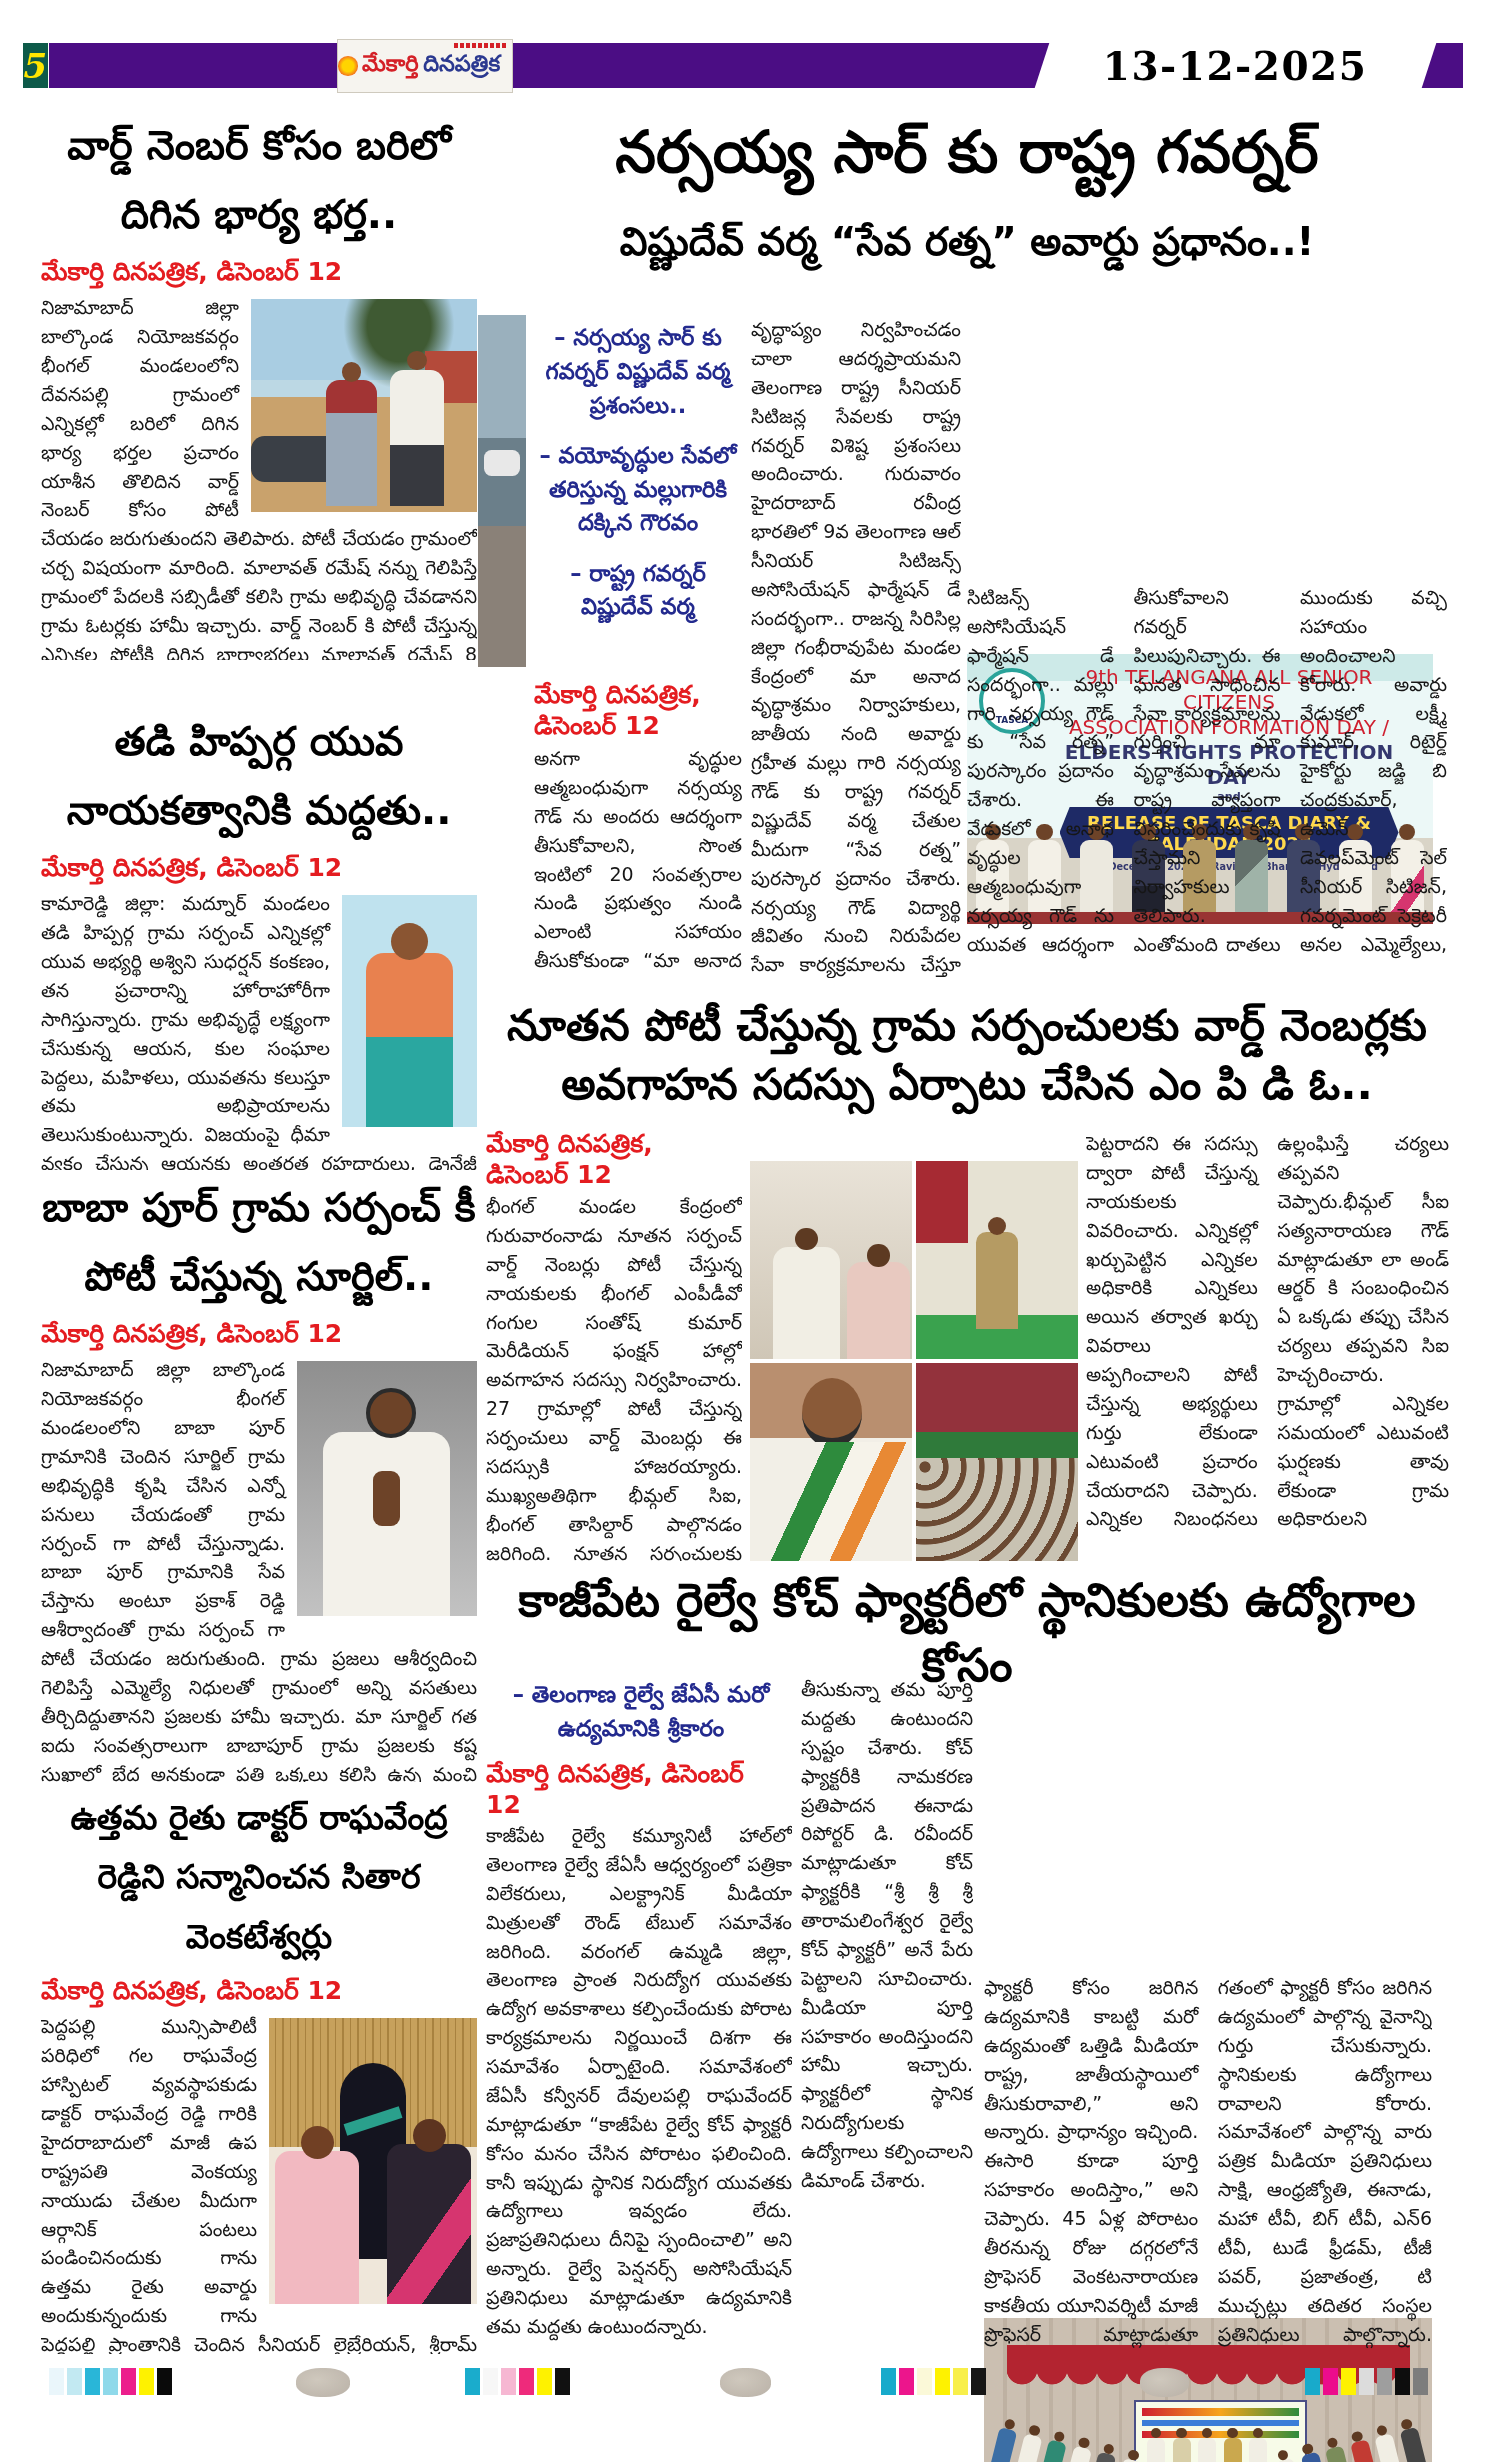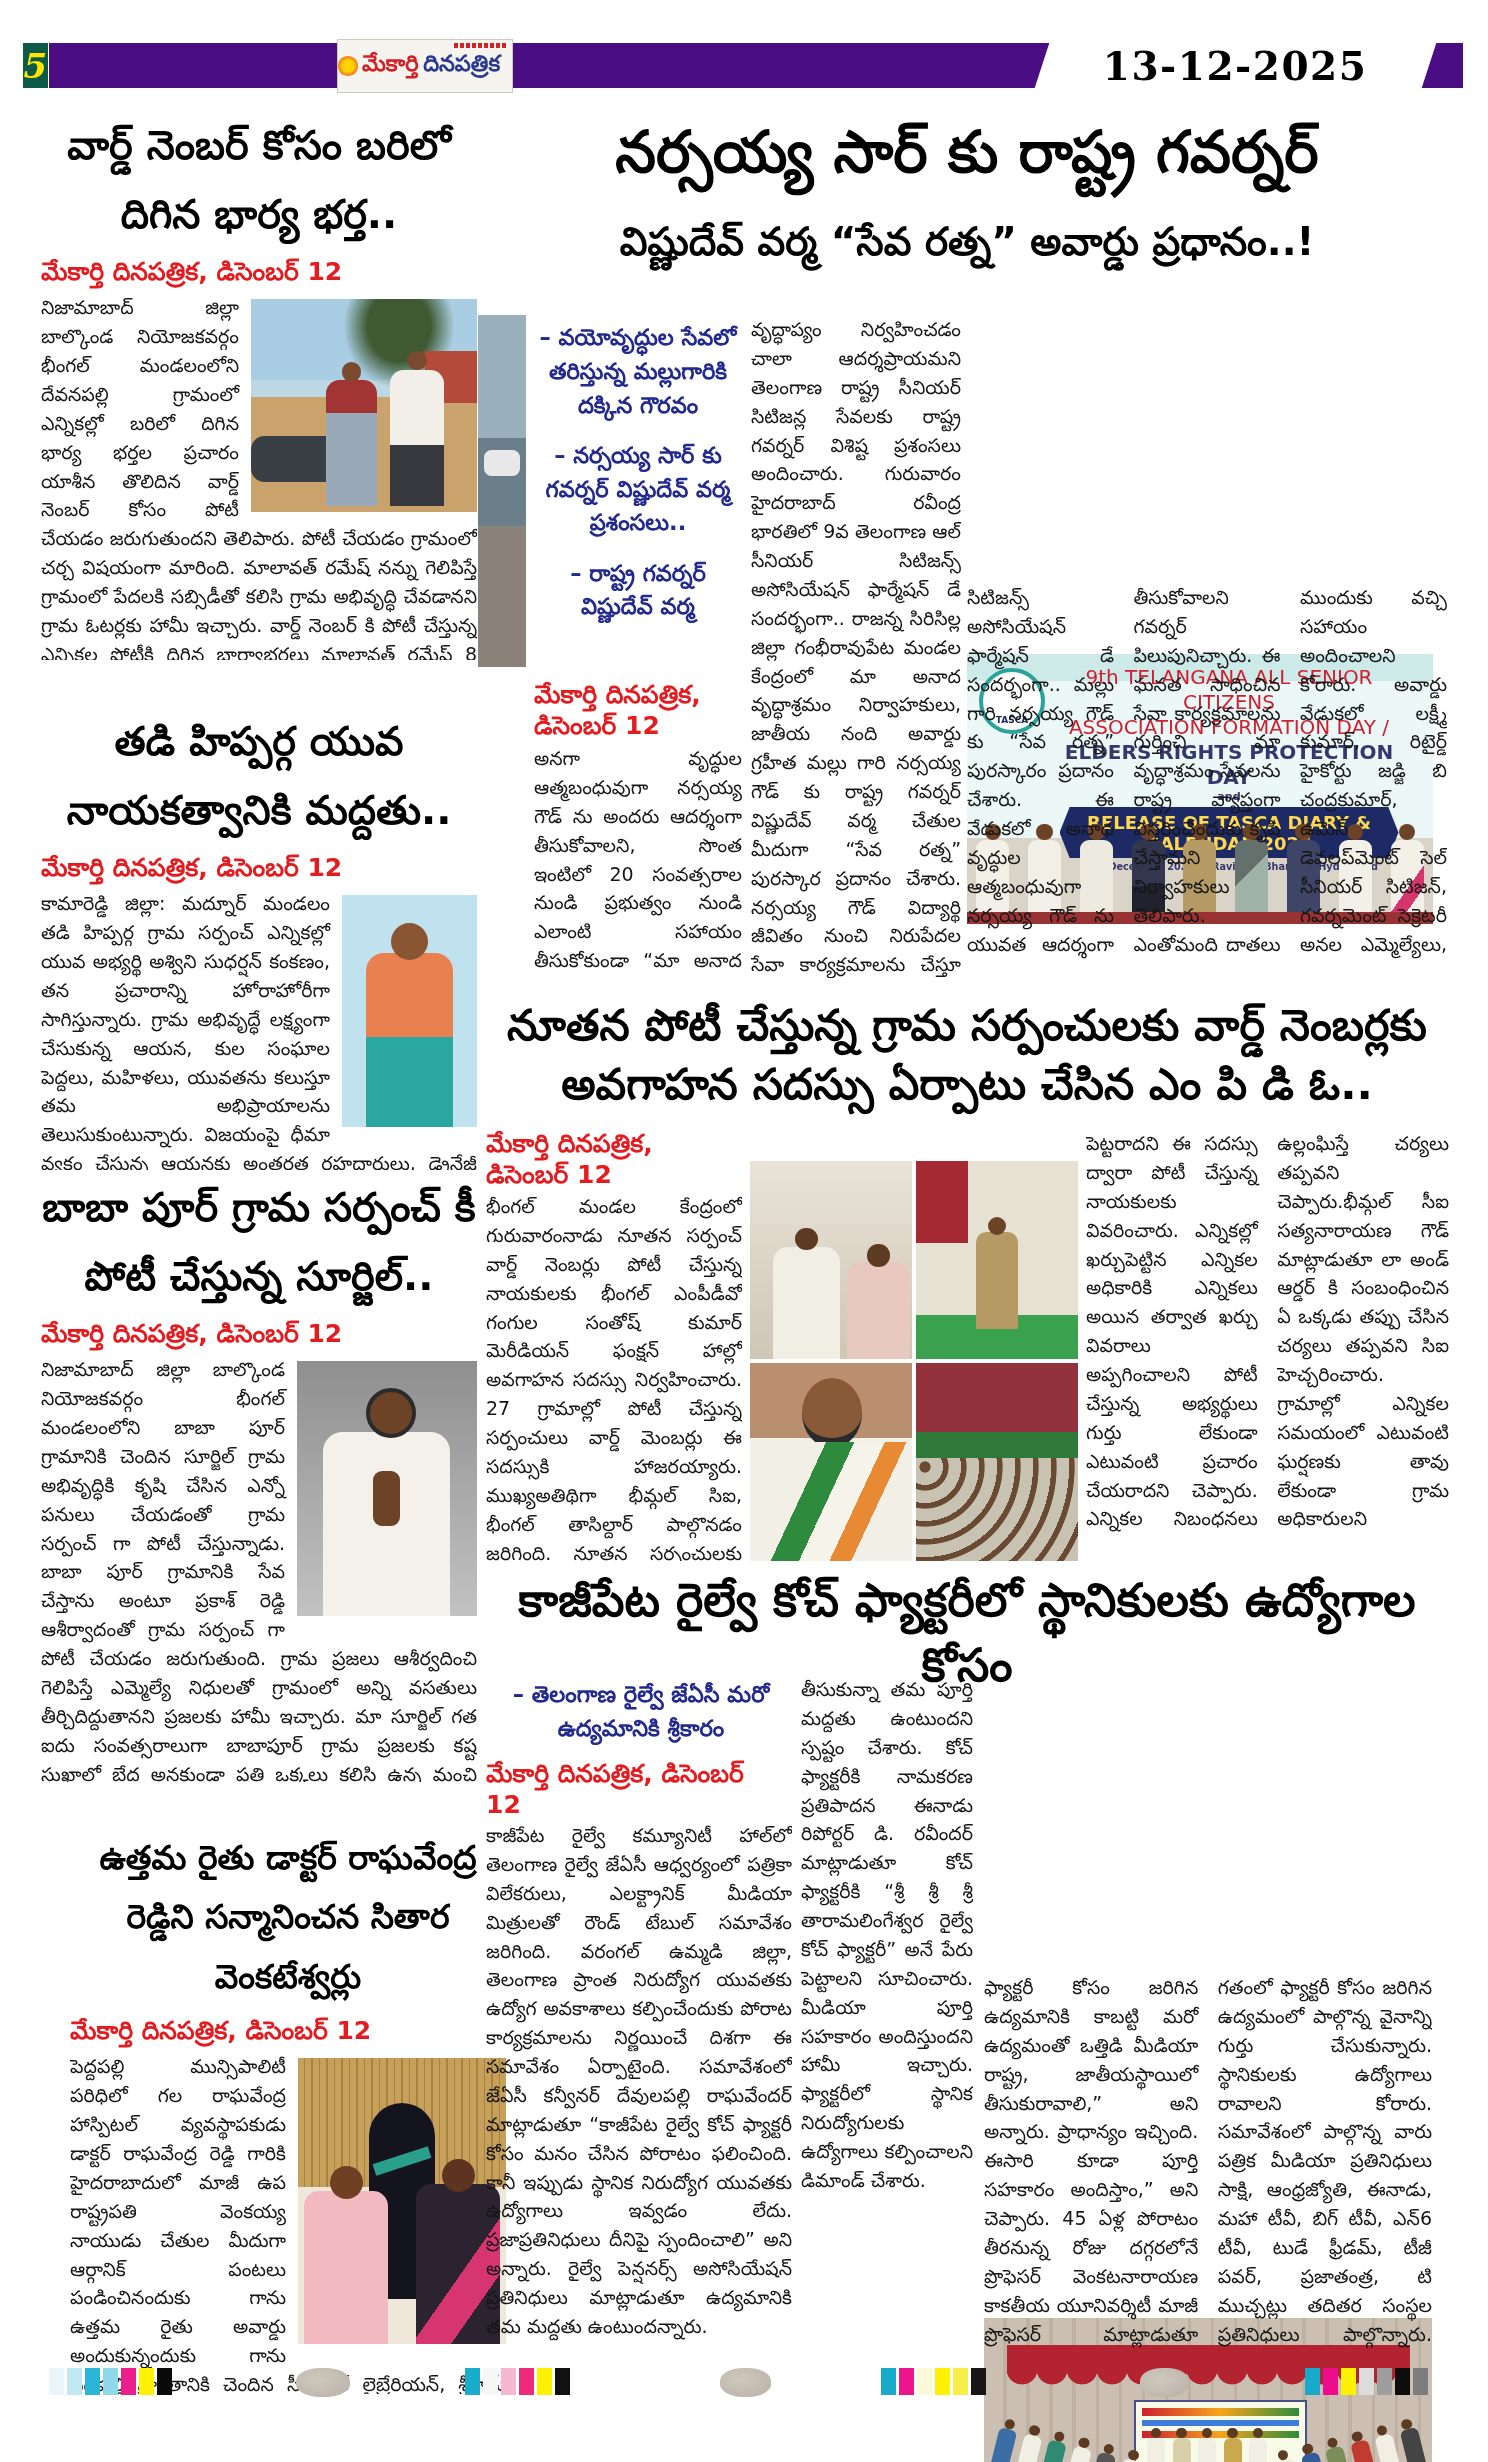--- a/index.html
+++ b/index.html
@@ -112,21 +112,21 @@
   <div class="body-text" style="margin-top:6px;">
     <div class="photo float-photo" style="width:180px;height:255px;background:linear-gradient(180deg,#8f8f8f,#c2c2c2);">
       <div class="abs" style="left:26px;bottom:0;width:127px;height:184px;border-radius:19.5px 19.5px 0 0;background:#f3f1ea;"></div>
       <div class="abs" style="left:76px;bottom:90px;width:27px;height:55px;border-radius:9px;background:#6d4328;"></div>
       <div class="head" style="left:69px;top:27px;width:42px;height:42px;background:#6d4328;border:4.5px solid #2b2b2b;"></div>
     </div>
     <span>నిజామాబాద్ జిల్లా బాల్కొండ నియోజకవర్గం భీంగల్ మండలంలోని బాబా పూర్ గ్రామానికి చెందిన సూర్జిల్ గ్రామ అభివృద్ధికి కృషి చేసిన ఎన్నో పనులు చేయడంతో గ్రామ సర్పంచ్ గా పోటీ చేస్తున్నాడు. బాబా పూర్ గ్రామానికి సేవ చేస్తాను అంటూ ప్రకాశ్ రెడ్డి ఆశీర్వాదంతో గ్రామ సర్పంచ్ గా పోటీ చేయడం జరుగుతుంది. గ్రామ ప్రజలు ఆశీర్వదించి గెలిపిస్తే ఎమ్మెల్యే నిధులతో గ్రామంలో అన్ని వసతులు తీర్చిదిద్దుతానని ప్రజలకు హామీ ఇచ్చారు. మా సూర్జిల్ గత ఐదు సంవత్సరాలుగా బాబాపూర్ గ్రామ ప్రజలకు కష్ట సుఖాల్లో బేద అనకుండా ప్రతి ఒక్కలు కలిసి ఉన్న మంచి వ్యక్తి. వేసి భారీ మెజార్టీతో గెలిపిస్తారని నమ్మికం తోనే నేను సర్పంచ్ పదవికి పోటీ చేస్తున్నాను. మీ యొక్క ఓటు నీతి నిజాయితీతో పని చేసే వ్యక్తికి ఓటు వేస్తారని మీ ముందుకి వచ్చాను. నేను మీ అభిమాని సేవకుడు మా సూర్జిల్ డిసెంబర్ 17 తారీకు నాడు ఓటు వేసి భారీ మెజార్టీతో గెలిపిస్తారని ఆశిస్తున్న.</span>
   </div>
 </div>
 
-<div class="abs" style="left:41px;top:1828px;width:436px;height:566px;overflow:hidden;margin-left:29px;">
+<div class="abs" style="left:41px;top:1788px;width:436px;height:566px;overflow:hidden;">
   <div class="headline" style="font-size:33px;line-height:1.8;">ఉత్తమ రైతు డాక్టర్ రాఘవేంద్ర రెడ్డిని సన్మానించన సితార వెంకటేశ్వర్లు</div>
   <div class="dateline" style="margin-top:9px;">మేకార్తి దినపత్రిక, డిసెంబర్ 12</div>
   <div class="body-text" style="margin-top:6px;">
     <div class="photo float-photo" style="width:208px;height:286px;background:linear-gradient(180deg,#c7a15c 0 45%,#efe7da 45% 100%);">
       <div class="abs" style="left:0;top:0;right:0;height:45%;background:repeating-linear-gradient(90deg,transparent 0 6px,#a8823f 6px 7.5px);"></div>
       <div class="abs" style="left:71px;top:45px;width:66px;height:196px;border-radius:33px 33px 0 0;background:#14141f;"></div>
       <div class="abs" style="left:75px;top:97px;width:58px;height:12px;background:#2aa08c;transform:rotate(-18deg);"></div>
       <div class="abs" style="left:6px;bottom:0;width:84px;height:153px;border-radius:15px 15px 0 0;background:#f2b9c1;">
           <div class="head" style="top:-25.5px;left:25.5px;width:33px;height:33px;background:#714024;"></div>
         </div>
@@ -139,22 +139,22 @@
 </div>
 
 <div class="abs headline" style="left:487px;top:118px;width:960px;font-size:58px;">నర్సయ్య సార్ కు రాష్ట్ర గవర్నర్</div>
 <div class="abs headline" style="left:487px;top:219px;width:960px;font-size:39px;">విష్ణుదేవ్ వర్మ “సేవ రత్న” అవార్డు ప్రధానం..!</div>
 
 <div class="abs photo" style="left:478px;top:315px;width:48px;height:352px;background:linear-gradient(180deg,#9ab0bd 0 35%,#6b7f8a 35% 60%,#8a8178 60% 100%);">
   <div class="abs" style="left:6px;top:135px;width:36px;height:25.5px;border-radius:7.5px;background:#e8e8e8;"></div>
 </div>
 
 <div class="abs bullets" style="left:534px;top:321px;width:208px;">
+  <div>– నర్సయ్య సార్ కు గవర్నర్ విష్ణుదేవ్ వర్మ ప్రశంసలు..</div>
   <div>– వయోవృద్ధుల సేవలో తరిస్తున్న మల్లుగారికి దక్కిన గౌరవం</div>
-  <div>– నర్సయ్య సార్ కు గవర్నర్ విష్ణుదేవ్ వర్మ ప్రశంసలు..</div>
   <div>– రాష్ట్ర గవర్నర్ విష్ణుదేవ్ వర్మ</div>
 </div>
 <div class="abs dateline" style="left:534px;top:679px;width:208px;">మేకార్తి దినపత్రిక, డిసెంబర్ 12</div>
 <div class="abs body-text" style="left:534px;top:744px;width:208px;height:234px;">అనగా వృద్ధుల ఆత్మబంధువుగా నర్సయ్య గౌడ్ ను అందరు ఆదర్శంగా తీసుకోవాలని, సొంత ఇంటిలో 20 సంవత్సరాల నుండి ప్రభుత్వం నుండి ఎలాంటి సహాయం తీసుకోకుండా “మా అనాద వృద్ధాశ్రమం” నడుపుతూ అనాథ వృద్ధులకు సేవలు అందిస్తున్నారు. ప్రస్తుతం 31 మంది అనాద వృద్ధులకు ఆశ్రయం కల్పిస్తున్నారు.</div>
 <div class="abs body-text" style="left:751px;top:315px;width:210px;height:663px;">వృద్ధాప్యం నిర్వహించడం చాలా ఆదర్శప్రాయమని తెలంగాణ రాష్ట్ర సీనియర్ సిటిజన్ల సేవలకు రాష్ట్ర గవర్నర్ విశిష్ట ప్రశంసలు అందించారు. గురువారం హైదరాబాద్ రవీంద్ర భారతిలో 9వ తెలంగాణ ఆల్ సీనియర్ సిటిజన్స్ అసోసియేషన్ ఫార్మేషన్ డే సందర్భంగా.. రాజన్న సిరిసిల్ల జిల్లా గంభీరావుపేట మండల కేంద్రంలో మా అనాద వృద్ధాశ్రమం నిర్వాహకులు, జాతీయ నంది అవార్డు గ్రహీత మల్లు గారి నర్సయ్య గౌడ్ కు రాష్ట్ర గవర్నర్ విష్ణుదేవ్ వర్మ చేతుల మీదుగా “సేవ రత్న” పురస్కార ప్రదానం చేశారు. నర్సయ్య గౌడ్ విద్యార్థి జీవితం నుంచి నిరుపేదల సేవా కార్యక్రమాలను చేస్తూ ప్రభుత్వ ఉద్యోగాలను ప్రక్కన పెట్టి దాదాపు 400మంది సామాజిక కార్యకర్తలను నిర్వహిస్తూ, గత 20 ఏళ్లగా తన సొంత ఖర్చులతో సహాయం అందించి ఎలాంటి ప్రభుత్వ సాయం లేకుండా సేవలు కల్పిస్తున్నారు.</div>
 
 <div class="abs photo banner-photo" style="left:967px;top:302px;width:466px;height:270px;">
   <div class="tasca-logo">
       <span>TASCA</span>
     </div>

